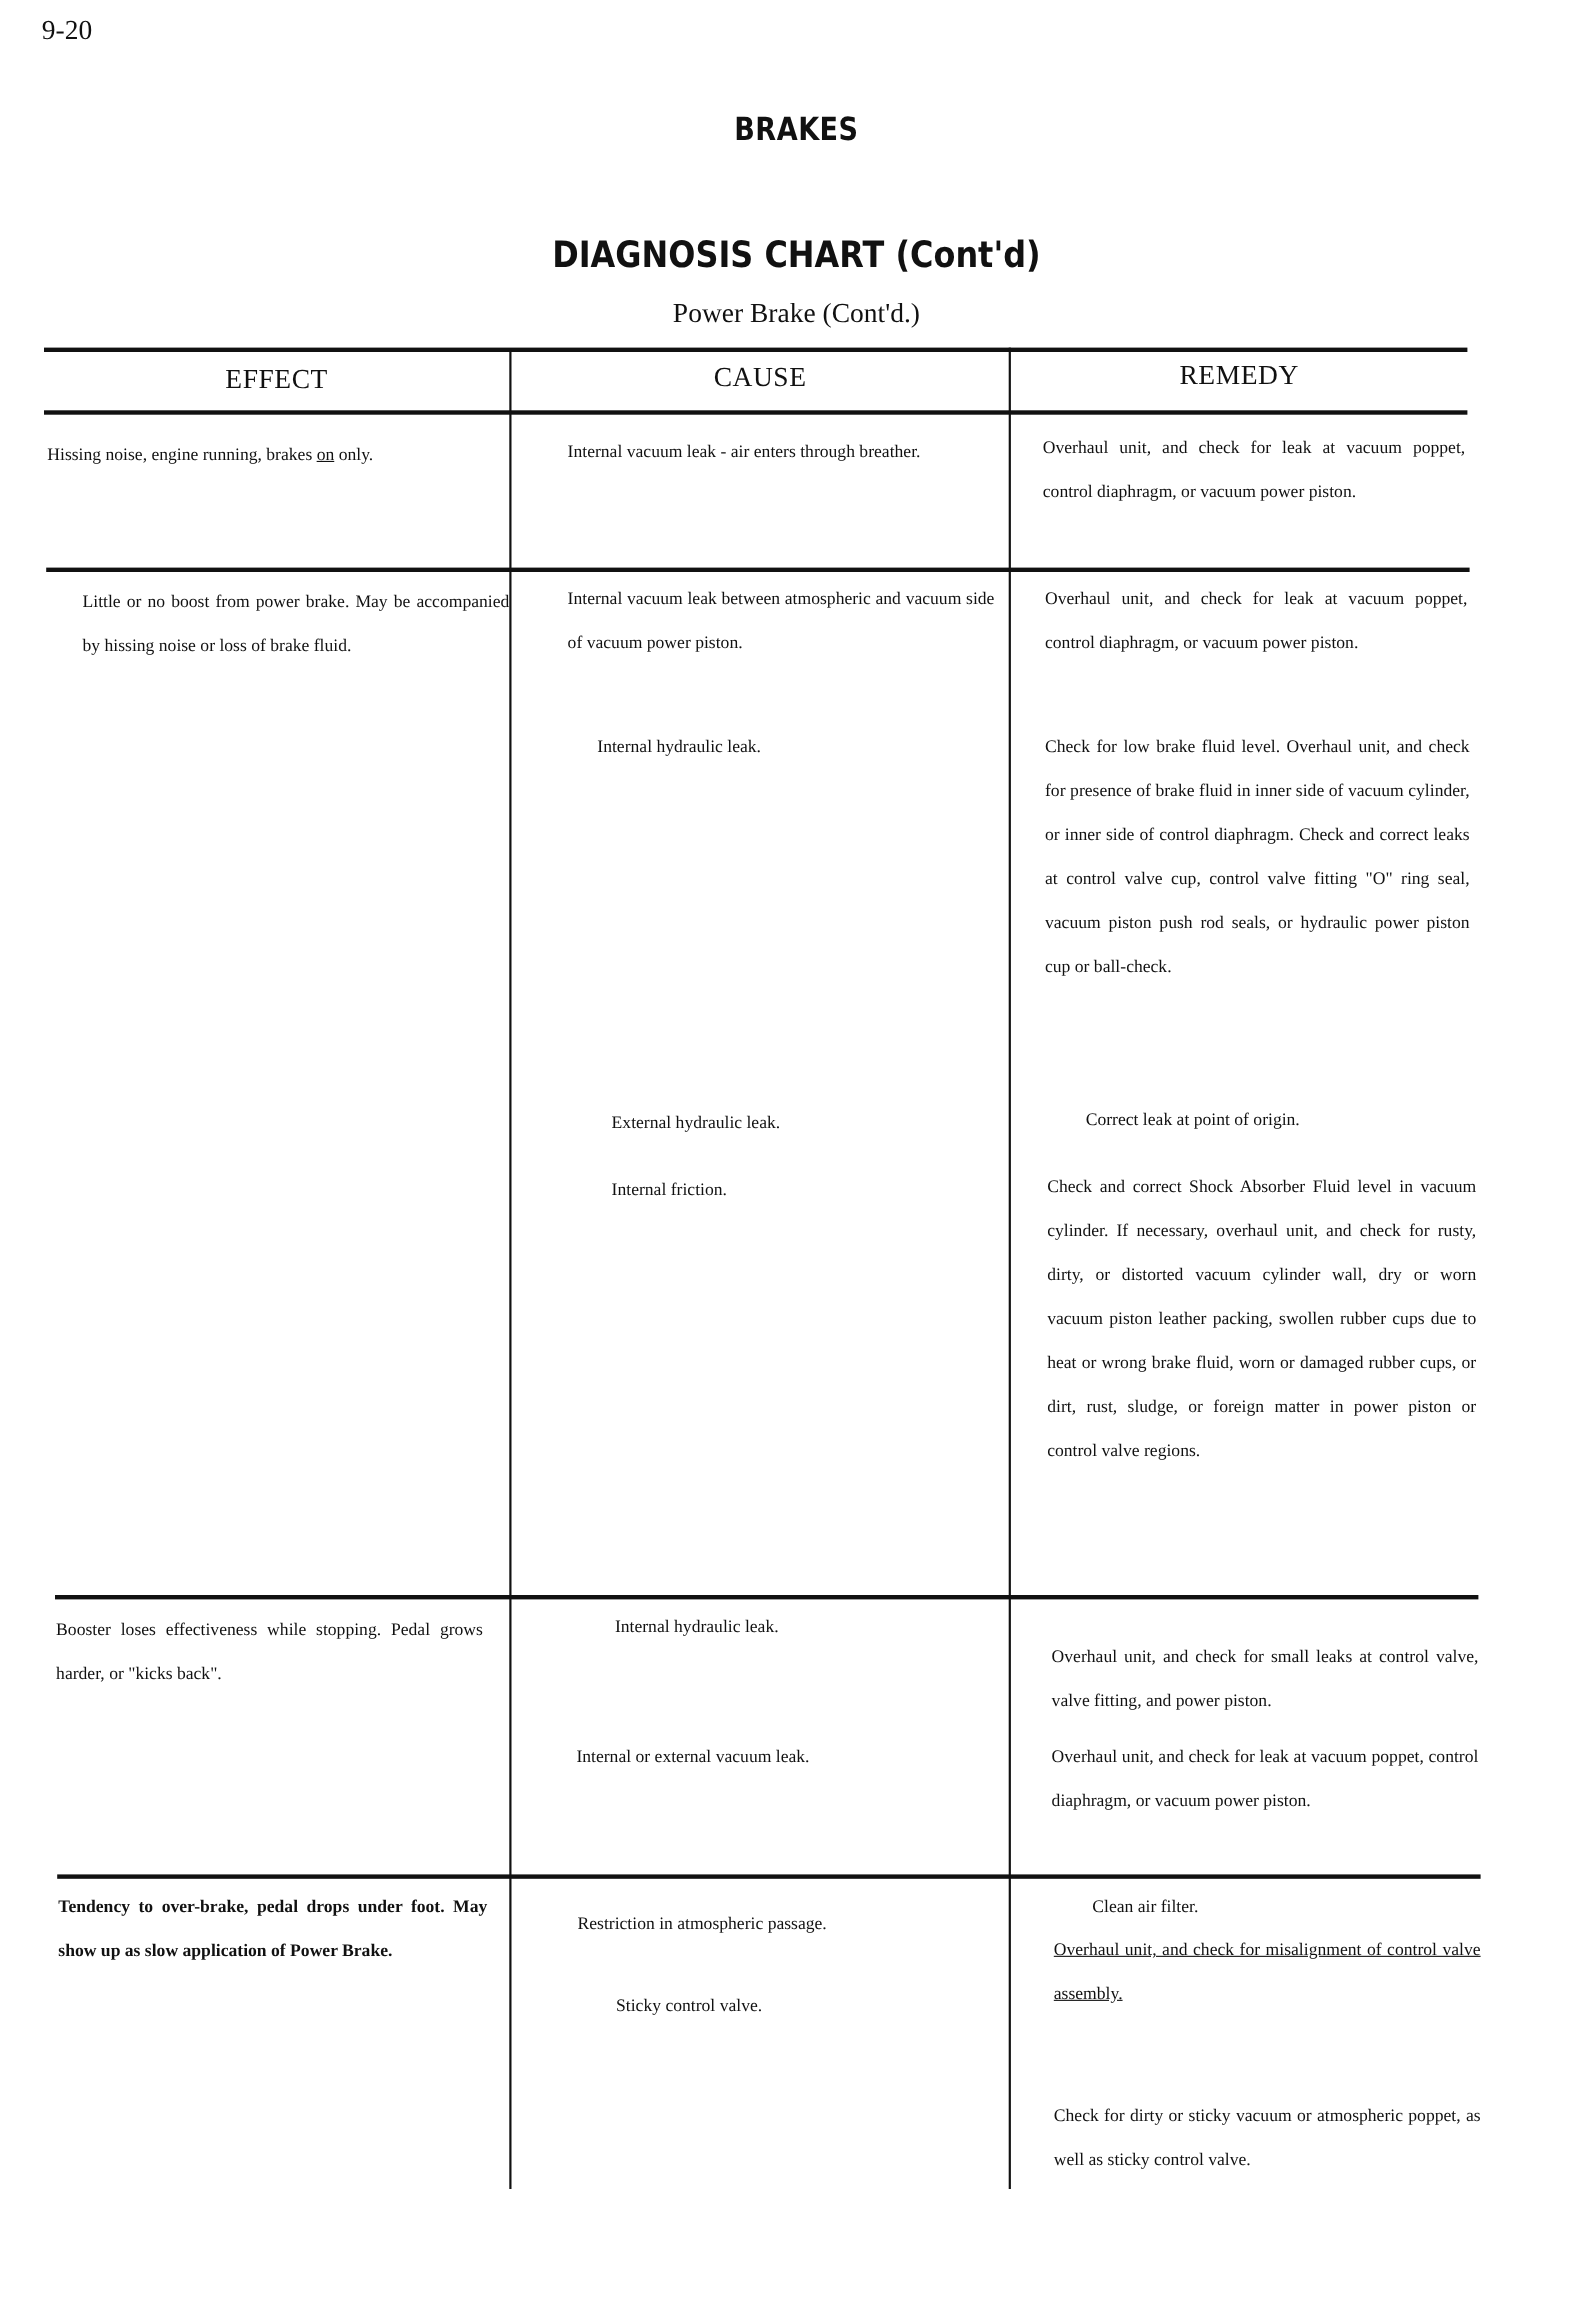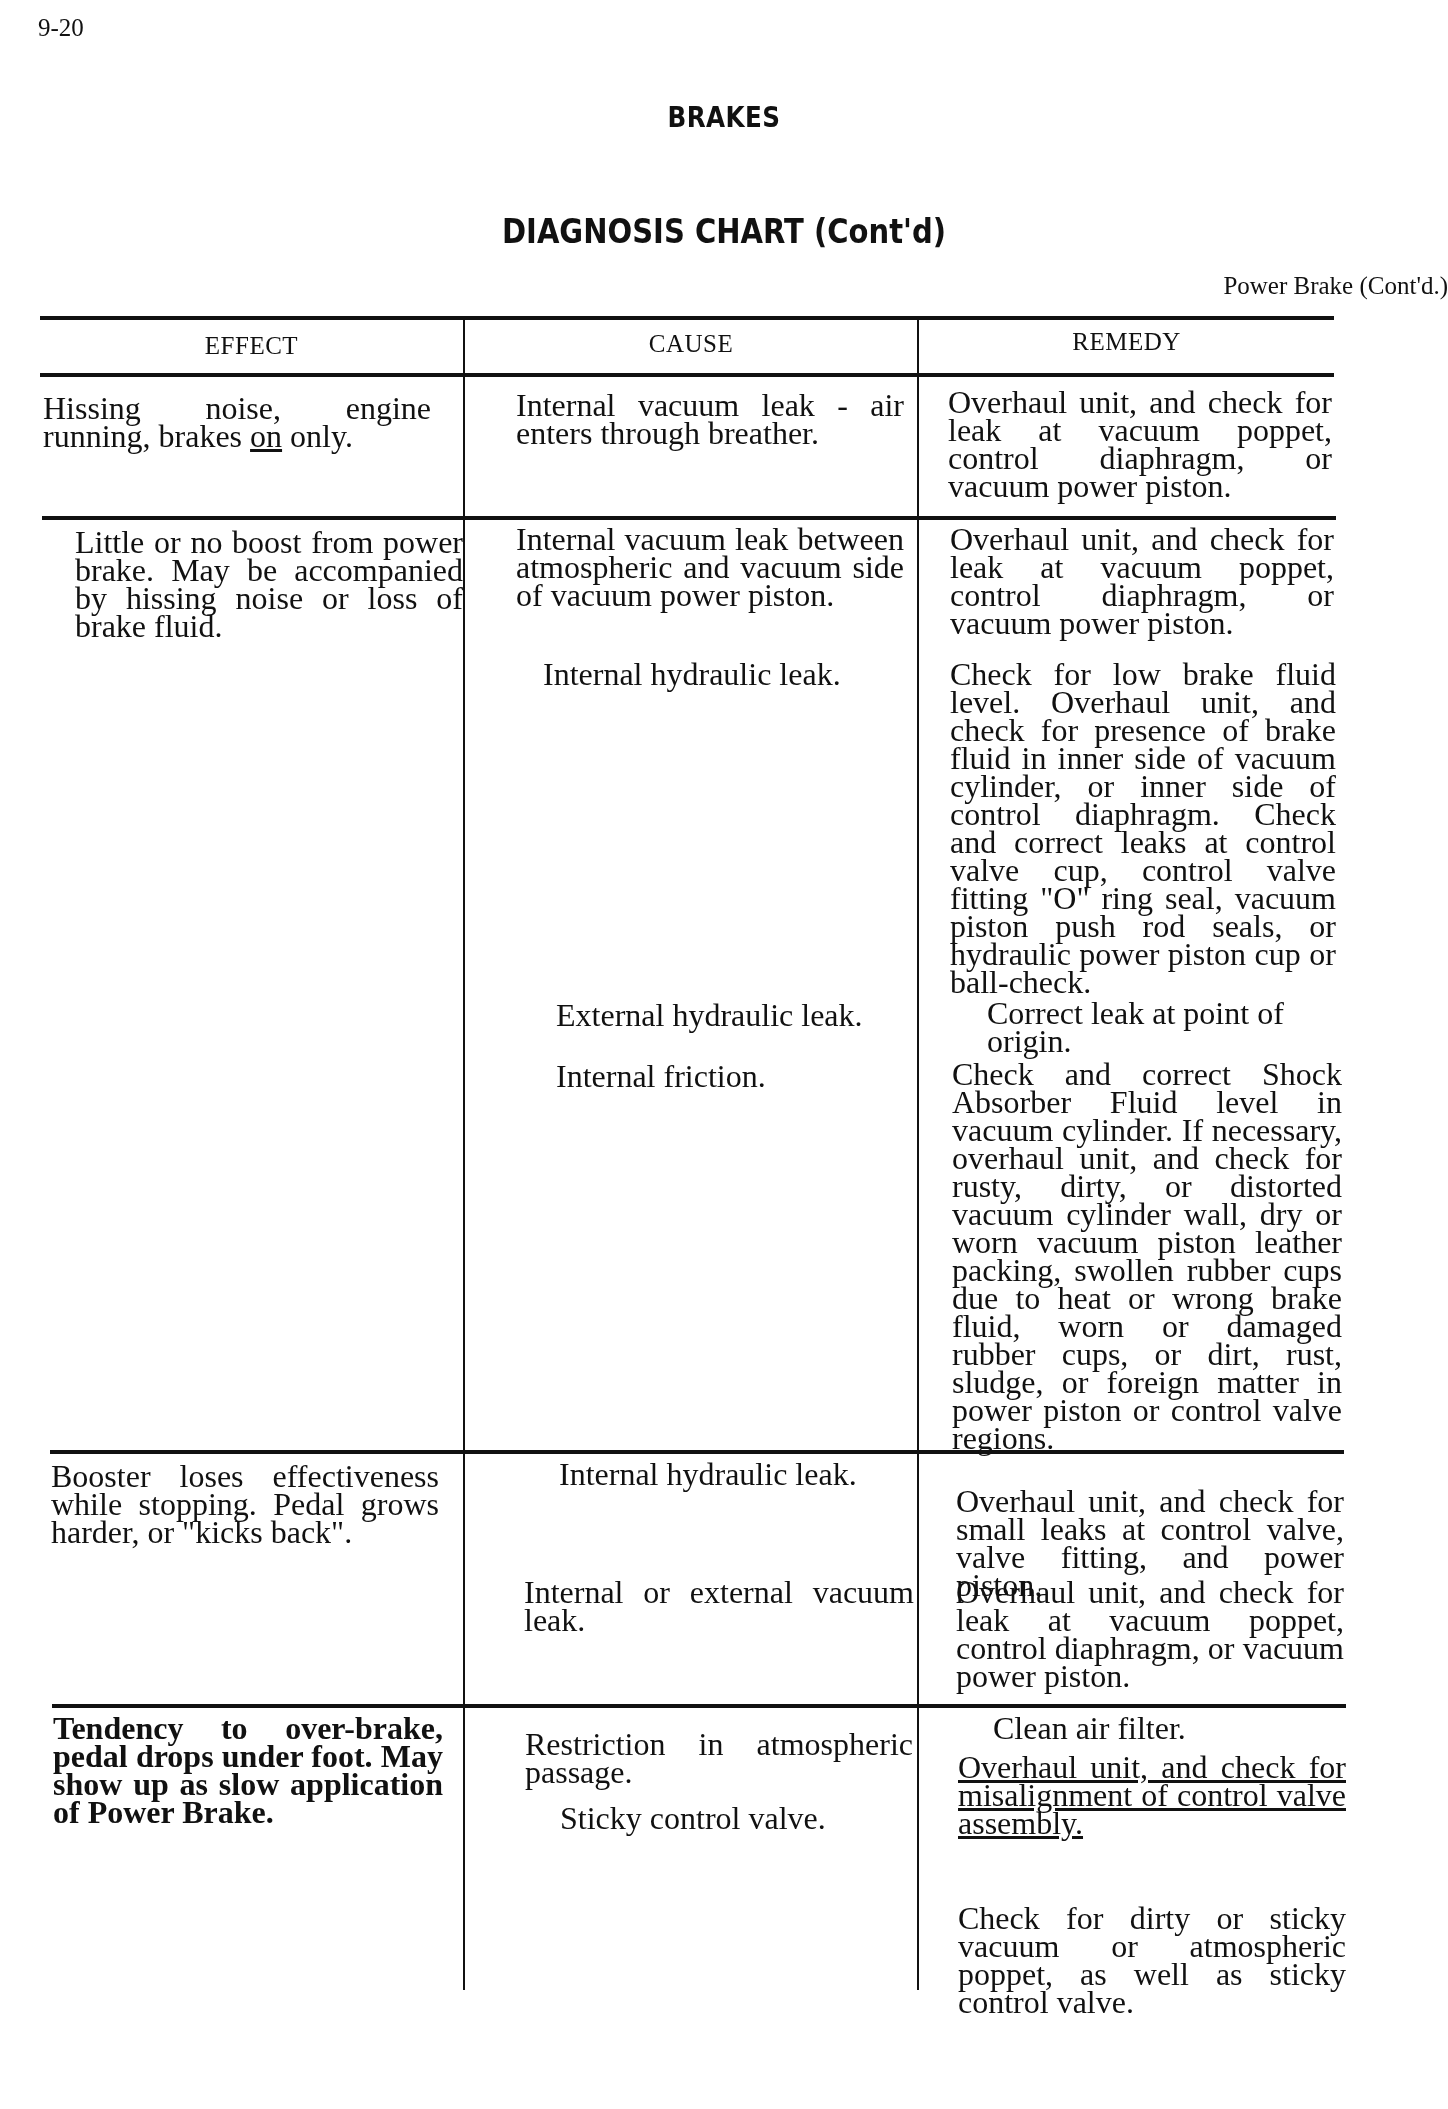--- a/index.html
+++ b/index.html
@@ -3,28 +3,28 @@
 <meta charset="utf-8">
 <style>
   html, body { margin:0; padding:0; background:#ffffff; }
   body { width:1448px; height:2109px; position:relative; overflow:hidden;
          font-family: "Liberation Serif", "DejaVu Serif", serif; color:#111; }
   .page-num { position:absolute; left:38px; top:14px; font-size:25px; }
   .section-title { position:absolute; left:0; width:1448px; top:100px; text-align:center;
          font-family:"DejaVu Sans", sans-serif; font-weight:bold; font-size:29px; letter-spacing:0.5px; transform:scaleX(0.85); }
   .chart-title { position:absolute; left:0; width:1448px; top:212px; text-align:center;
          font-family:"DejaVu Sans", sans-serif; font-weight:bold; font-size:33px; transform:scaleX(0.88); }
-  .subtitle { position:absolute; left:0; width:1448px; top:272px; text-align:right; font-size:25px; }
+  .subtitle { position:absolute; left:0; width:1448px; top:272px; text-align:center; font-size:25px; }
 
   .hline { position:absolute; background:#111; }
   .vline { position:absolute; background:#111; width:2px; }
 
   .hdr { position:absolute; text-align:center; font-size:25px; letter-spacing:0.5px; }
 
-  .cell { position:absolute; font-size:32px; line-height:28px; text-align:justify; }
+  .cell { position:absolute; font-size:16px; line-height:40px; text-align:justify; }
   .cell.left { text-align:left;margin-left:35px; }
   .u { text-decoration:underline; }
 </style>
 </head>
 <body>
 
 <div class="page-num">9-20</div>
 <div class="section-title">BRAKES</div>
 <div class="chart-title">DIAGNOSIS CHART (Cont'd)</div>
 <div class="subtitle">Power Brake (Cont'd.)</div>

